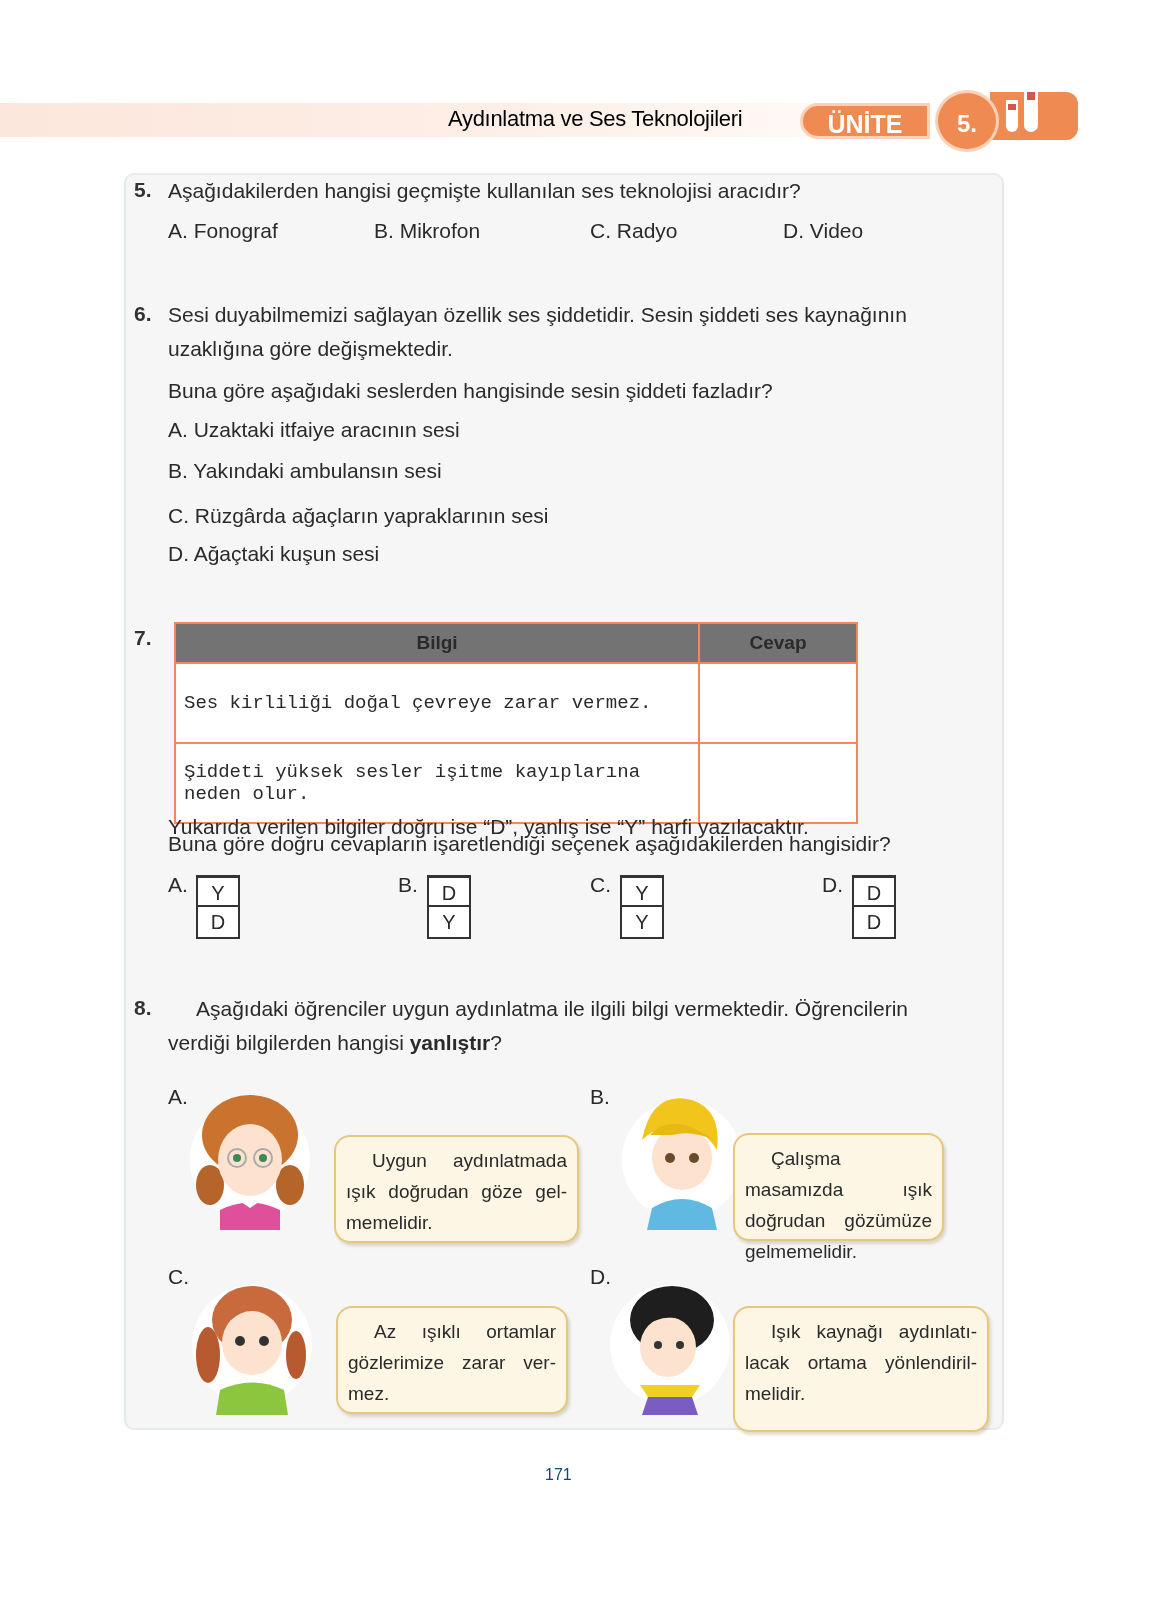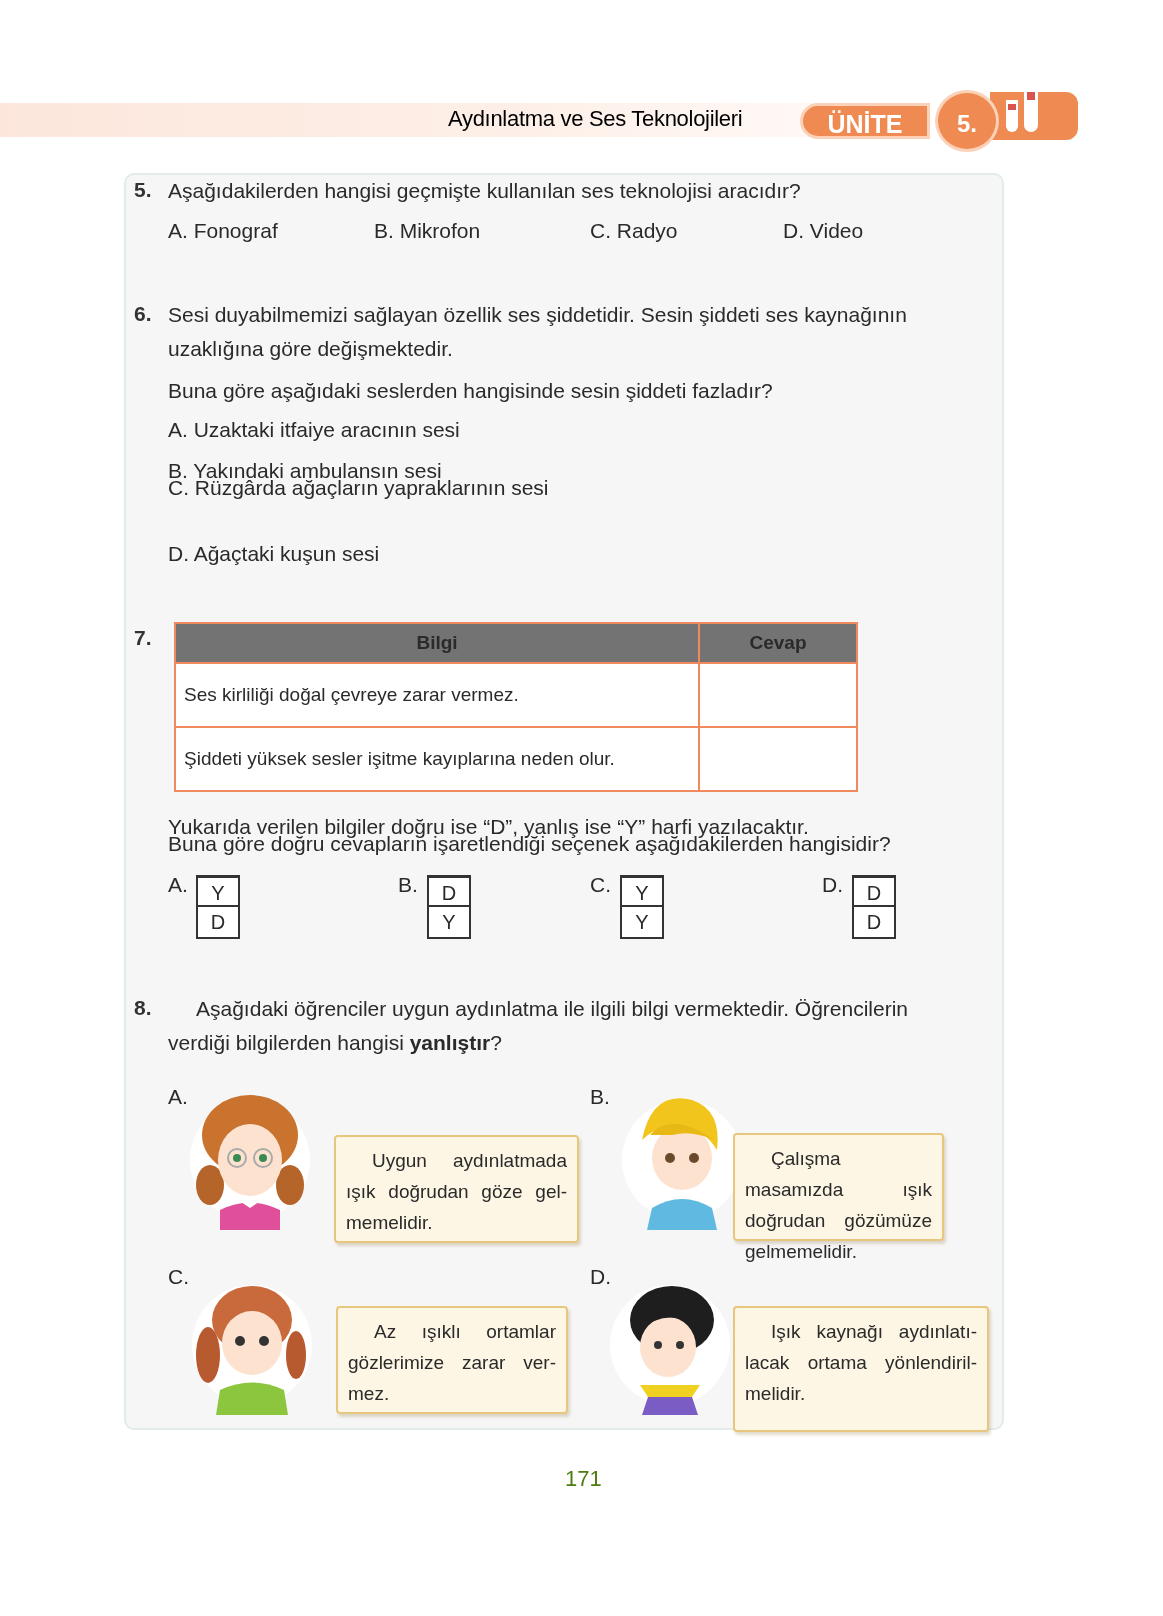--- a/index.html
+++ b/index.html
@@ -41,39 +41,39 @@
   .q { position: absolute; font-size: 21px; line-height: 1.3; text-align: right; }
   .qnum { position: absolute; font-weight: bold; font-size: 21px; color: #333; }
   .opt { position: absolute; font-size: 21px; }
 
   table.q7 {
     position: absolute; left: 174px; top: 622px; width: 684px; border-collapse: collapse;
     font-size: 19px; background: #fff;
   }
   table.q7 th, table.q7 td { border: 2.5px solid #f08a5d; }
   table.q7 th { background: #737373; height: 36px; font-weight: bold; }
-  table.q7 td { height: 46px; padding: 8px 8px; }
+  table.q7 td { height: 46px; padding: 16px 8px; font-family: Liberation Mono, monospace; }
   table.q7 th.c1 { width: 520px; }
 
   .ansbox { position: absolute; width: 44px; }
   .ansbox .cell {
     width: 44px; height: 32px; border: 2px solid #333; box-sizing: border-box; text-align: center;
     line-height: 30px; font-size: 20px; background: #fff;
   }
   .ansbox .cell + .cell { border-top: none; height: 32px; }
   .ansbox .cell:first-child { border-top: 3px solid #333; }
 
   .kid { position: absolute; width: 120px; height: 140px; }
   .bubble {
-    position: absolute; background: #fdf6e4; border: 2px solid #e7c77e; border-radius: 4px;
+    position: absolute; background: #fdf6e4; border: 2px solid #e7c77e; border-radius: 16px;
     box-shadow: 2px 3px 3px rgba(160,140,90,0.3); padding: 8px 10px; box-sizing: border-box;
     font-size: 19px; line-height: 31px; text-align: justify;
   }
   .bubble .txt { text-indent: 26px; display: block; }
-  .pageno { position: absolute; left: 565px; top: 1466px; font-size: 22px; color: #4d7c0f; }
+  .pageno { position: absolute; left: 545px; top: 1466px; font-size: 16px; color: #0c4a6e; }
 </style>
 </head>
 <body>
 
 <div class="hdr-band"></div>
 <div class="hdr-title">Aydınlatma ve Ses Teknolojileri</div>
 <div class="unite-tail"></div>
 <div class="tube t1">
     <div class="tube-cap" style="left:2px;top:4px;width:8px;height:6px;"></div>
   </div>
@@ -91,21 +91,21 @@
 <div class="opt" style="left:374px;top:219px;">B. Mikrofon</div>
 <div class="opt" style="left:590px;top:219px;">C. Radyo</div>
 <div class="opt" style="left:783px;top:219px;">D. Video</div>
 
 <div class="qnum" style="left:134px;top:302px;">6.</div>
 <div class="q" style="left:168px;top:301px;">Sesi duyabilmemizi sağlayan özellik ses şiddetidir. Sesin şiddeti ses kaynağının</div>
 <div class="q" style="left:168px;top:335px;">uzaklığına göre değişmektedir.</div>
 <div class="q" style="left:168px;top:377px;">Buna göre aşağıdaki seslerden hangisinde sesin şiddeti fazladır?</div>
 <div class="opt" style="left:168px;top:418px;">A. Uzaktaki itfaiye aracının sesi</div>
 <div class="opt" style="left:168px;top:459px;">B. Yakındaki ambulansın sesi</div>
-<div class="opt" style="left:168px;top:476px;">C. Rüzgârda ağaçların yapraklarının sesi</div>
+<div class="opt" style="left:168px;top:504px;">C. Rüzgârda ağaçların yapraklarının sesi</div>
 <div class="opt" style="left:168px;top:542px;">D. Ağaçtaki kuşun sesi</div>
 
 <div class="qnum" style="left:134px;top:626px;">7.</div>
 <table class="q7">
   <tbody>
       <tr>
     <th class="c1">Bilgi</th>
     <th>Cevap</th>
   </tr>
   <tr>

